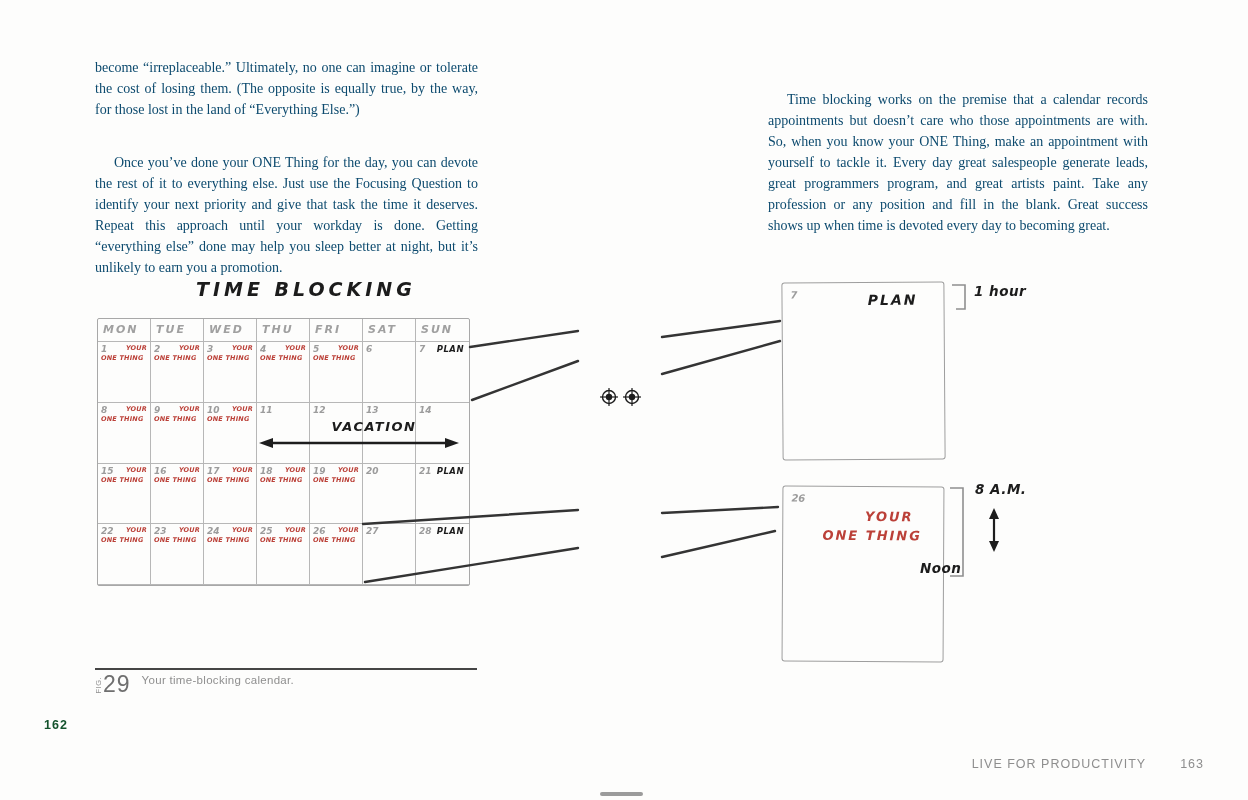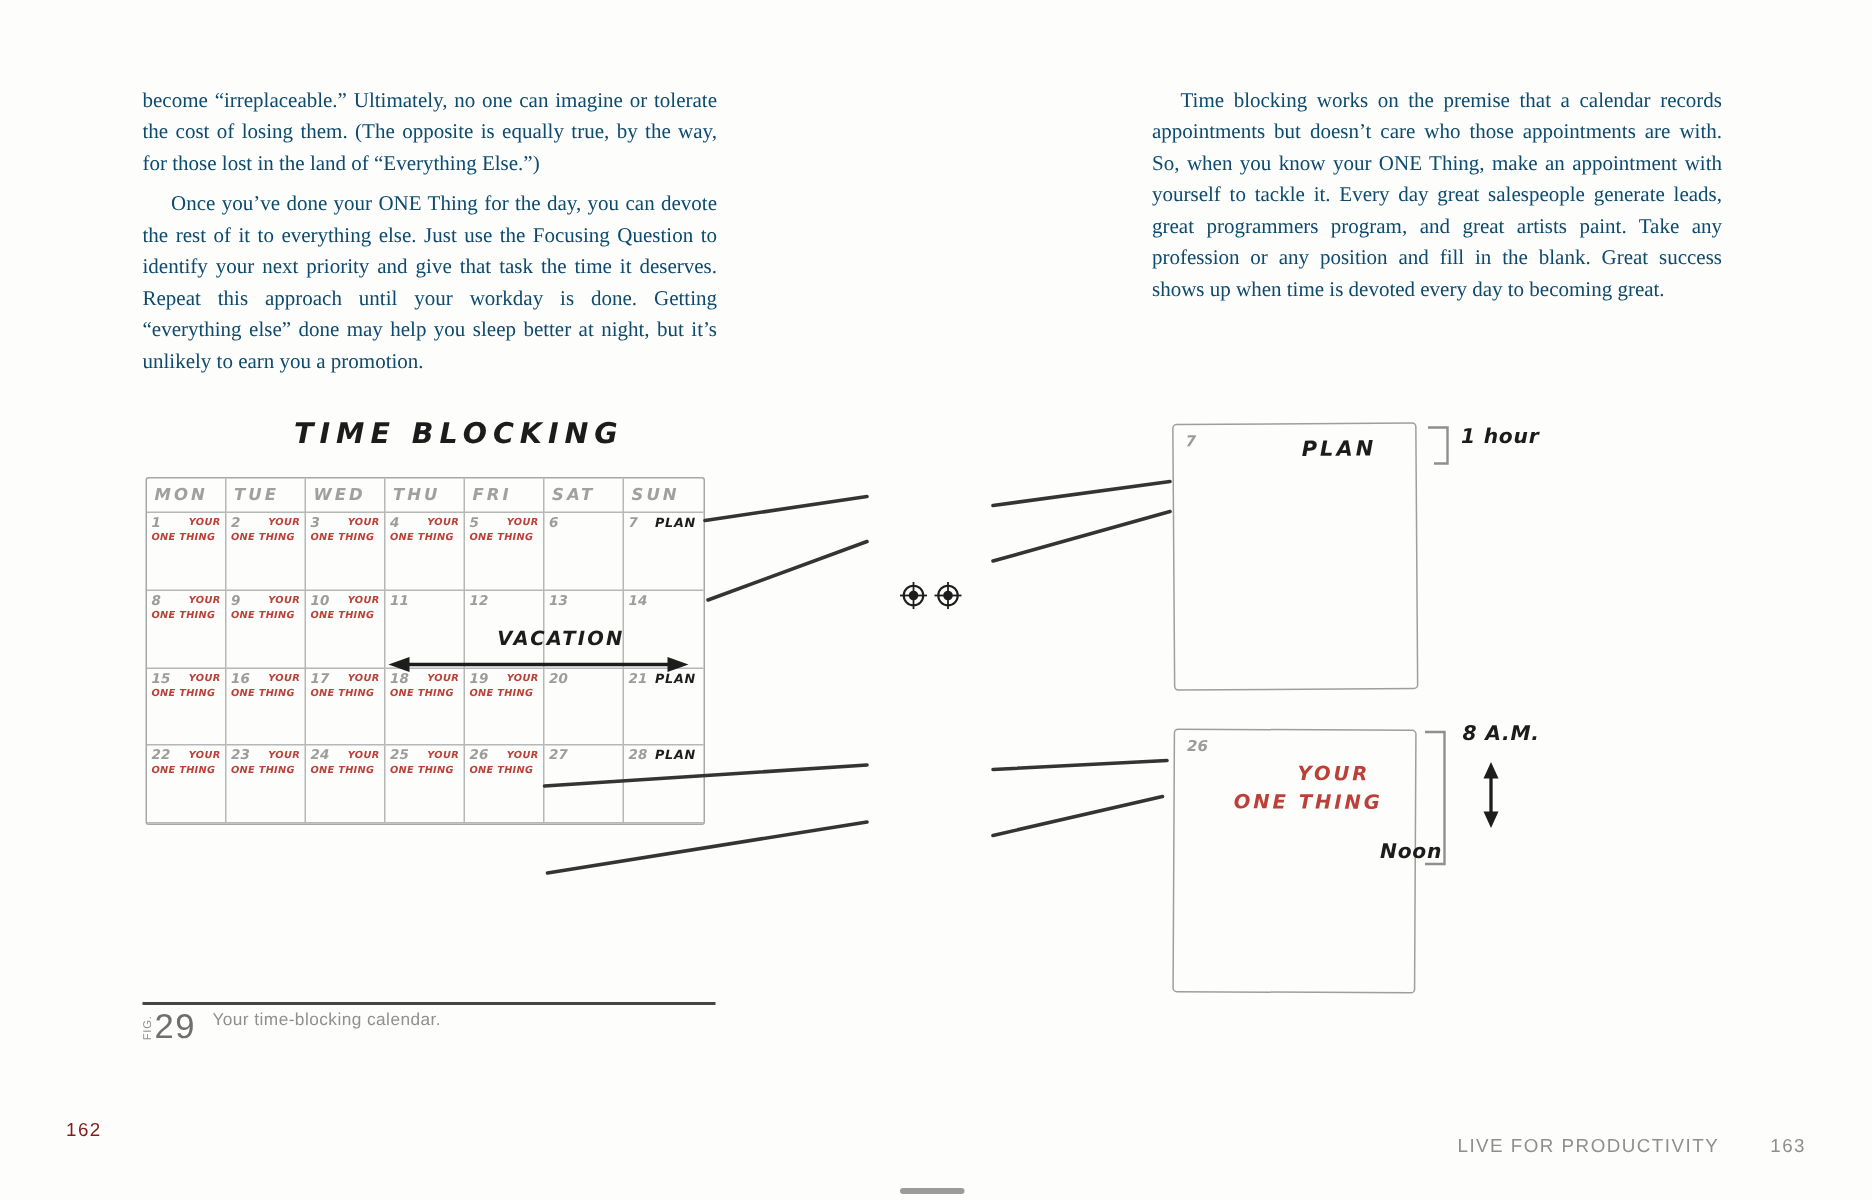--- a/index.html
+++ b/index.html
@@ -4,27 +4,27 @@
 <style>
   html,body{margin:0;padding:0;background:#e8e8e8;}
   .spread{position:relative;width:1248px;height:800px;background:#fdfdfc;overflow:hidden;
           font-family:"Liberation Serif",serif;color:#2e2c2a;}
   
   .text-col{position:absolute;top:57px;width:383px;font-size:14px;line-height:21px;
             text-align:justify;color:#0c4a6e;}
   .text-col.left{left:95px;}
   .text-col.right{left:768px;width:380px;}
   .text-col p{margin:0 0 6px 0;}
-  .text-col p.indent{text-indent:19px;}
+  .text-col p.indent{text-indent:19px;margin-top:32px;}
   
   .hand{font-family:"DejaVu Sans",sans-serif;font-style:italic;font-weight:700;color:#1c1c1c;}
   .hand-gray{font-family:"DejaVu Sans",sans-serif;font-style:italic;font-weight:700;color:#a0a0a0;}
   .fig-title{position:absolute;left:196px;top:278px;font-size:19px;letter-spacing:4px;}
   
-  .cal-wrap{position:absolute;left:97px;top:318px;width:373px;height:232px;}
+  .cal-wrap{position:absolute;left:97px;top:318px;width:373px;height:268px;}
   .cal-grid{display:grid;width:100%;height:100%;box-sizing:border-box;
             grid-template-columns:repeat(7,1fr);grid-template-rows:23px repeat(4,1fr);
             border:1.5px solid #a8a8a8;border-radius:2px;}
   .cal-cell{border-right:1px solid #b7b7b7;border-bottom:1px solid #b7b7b7;
             padding:2px 3px;box-sizing:border-box;overflow:hidden;position:relative;}
   .cal-cell:nth-child(7n){border-right:none;}
   .cal-head{font-size:11px;letter-spacing:2px;padding-top:4px;padding-left:5px;}
   .day-num{float:left;font-family:"DejaVu Sans",sans-serif;font-style:italic;
            font-size:9px;color:#9c9c9c;font-weight:700;}
   .red-note{float:right;font-family:"DejaVu Sans",sans-serif;font-style:italic;font-weight:700;
@@ -58,22 +58,22 @@
   .v-arrow{position:absolute;left:986px;top:506px;}
   
   .cap-rule{position:absolute;left:95px;top:668px;width:382px;height:2px;background:#454545;}
   .caption{position:absolute;left:93px;top:673px;display:flex;align-items:flex-end;
            font-family:"Liberation Sans",sans-serif;}
   .fig-vert{transform:rotate(-90deg) translateX(2px);transform-origin:center;font-size:7.5px;
             color:#8f8f8f;letter-spacing:.5px;width:10px;}
   .fig-num{font-size:23px;color:#6f6f6f;line-height:22px;letter-spacing:1px;}
   .cap-text{font-size:11.5px;color:#8f8f8f;margin-left:11px;margin-bottom:9px;letter-spacing:.3px;}
   
-  .folio{position:absolute;top:746px;font-family:"Liberation Sans",sans-serif;font-size:12.5px;
-         color:#7f1d1d;letter-spacing:1px;}
+  .folio{position:absolute;top:718px;font-family:"Liberation Sans",sans-serif;font-size:12.5px;
+         color:#14532d;letter-spacing:1px;font-weight:bold;}
   .folio.left{left:44px;}
   .folio-right{position:absolute;top:757px;right:44px;display:flex;gap:34px;
                font-family:"Liberation Sans",sans-serif;font-size:12.5px;color:#8e8e8e;letter-spacing:1px;}
   .bottom-bar{position:absolute;left:600px;top:792px;width:43px;height:4px;background:#9b9b9b;border-radius:2px;}
 </style>
 </head>
 <body>
 
 <div class="spread">
 

